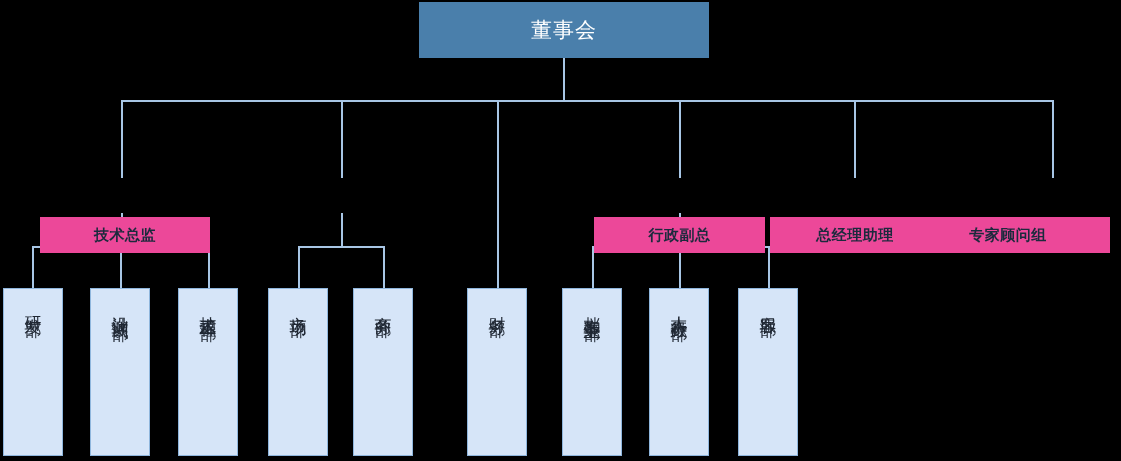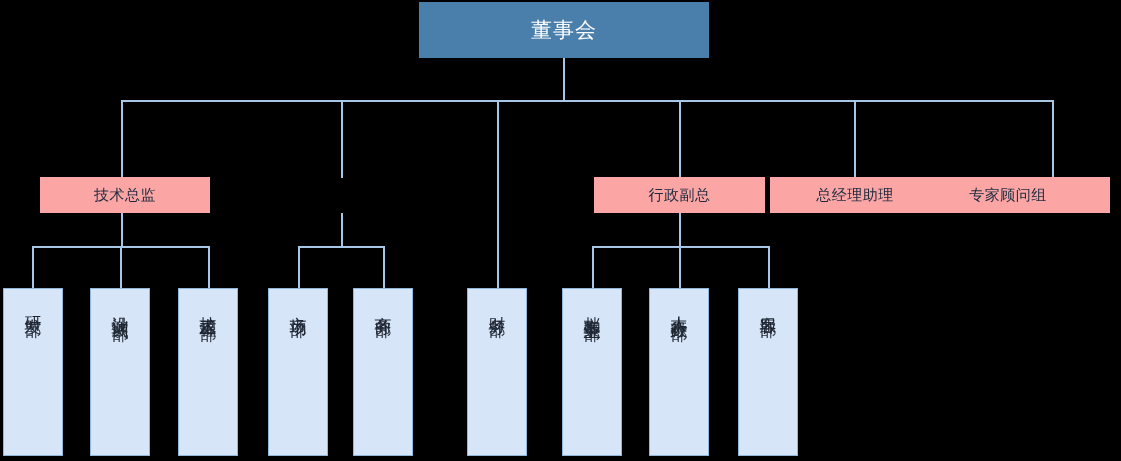--- a/index.html
+++ b/index.html
@@ -33,25 +33,26 @@
     text-align: center;
   }
   .node-root {
     background: #4a7fab;
     color: #ffffff;
     font-weight: normal;
     font-size: 21px;
     letter-spacing: 1px;
   }
   .node-l2 {
-    background: #fca5a5;
+    background: #ec4899;
     color: #1b2a3d;
-    font-weight: normal;
+    font-weight: bold;
     font-size: 15px;
     letter-spacing: 0.5px;
+    margin-top: 40px;
   }
   .node-leaf {
     background: #d6e5f8;
     border: 1px solid #8fb6dd;
     color: #1f2733;
     font-size: 17px;
     align-items: flex-start;
     justify-content: center;
     padding-top: 14px;
   }

